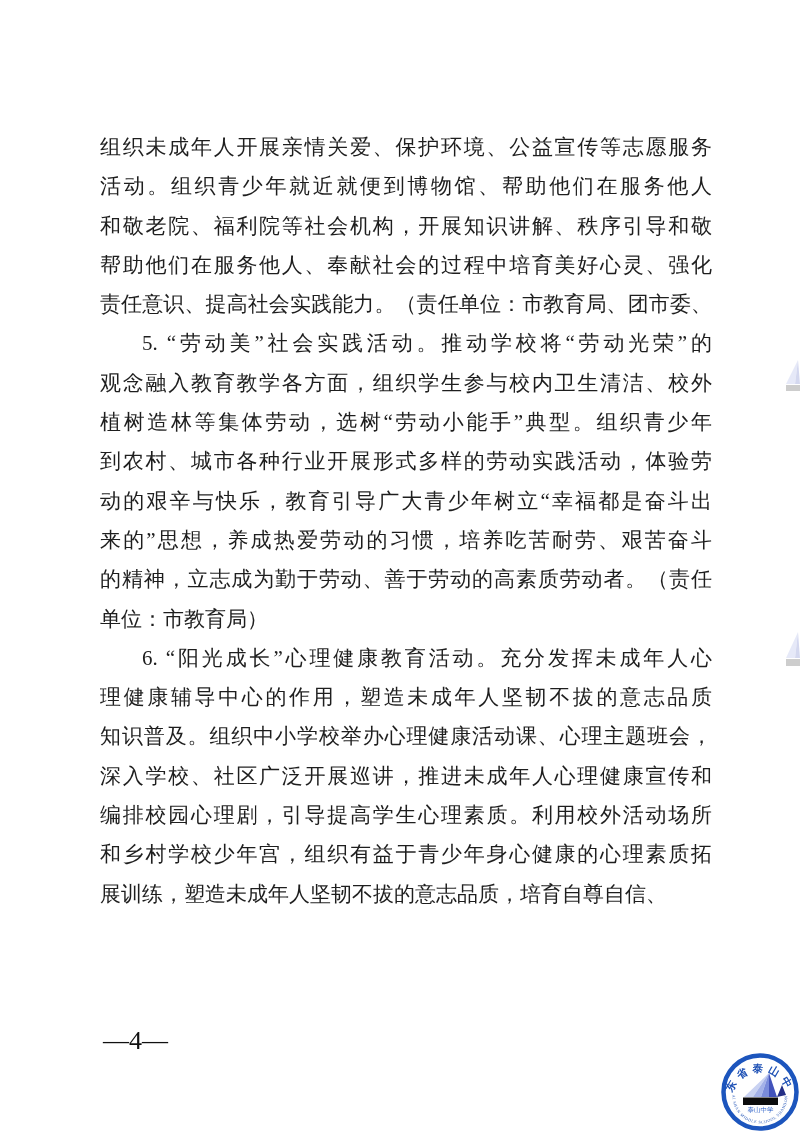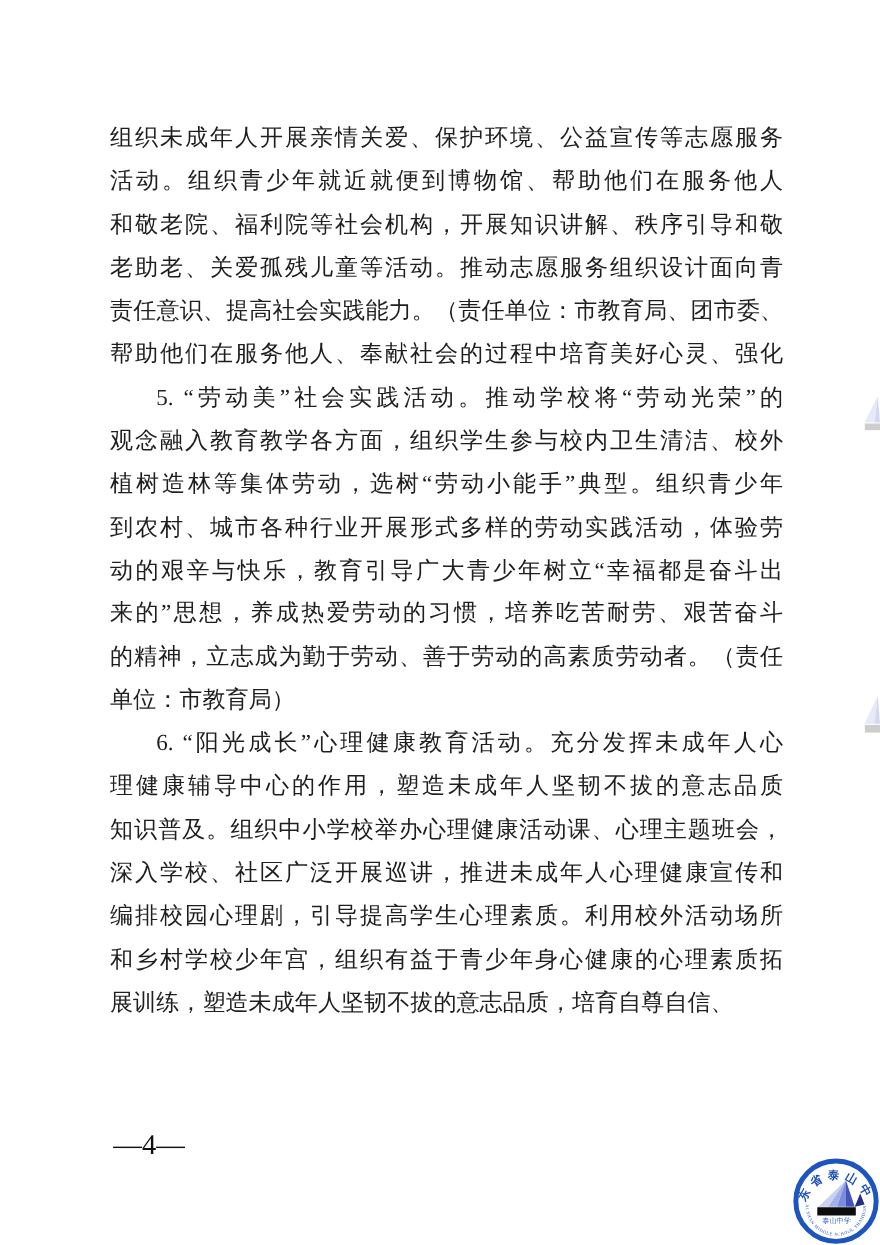--- a/index.html
+++ b/index.html
@@ -10,21 +10,21 @@
   }
   .page {
     position: relative;
     width: 800px; height: 1132px;
     background: #ffffff;
     overflow: hidden;
     color: #1e1e1e;
   }
   .doc-body {
     position: absolute;
-    left: 100px; top: 106px;
+    left: 100px; top: 128px;
     width: 612px;
   }
   .line {
     font-size: 21px;
     line-height: 39.3px;
     height: 39.3px;
     text-align: justify;
     text-align-last: justify;
     white-space: nowrap;
   }
@@ -56,23 +56,22 @@
 </style>
 </head>
 <body>
 
 <div class="page">
 
   <div class="doc-body">
       <div class="line">组织未成年人开展亲情关爱、保护环境、公益宣传等志愿服务</div>
       <div class="line">活动。组织青少年就近就便到博物馆、帮助他们在服务他人</div>
       <div class="line">和敬老院、福利院等社会机构，开展知识讲解、秩序引导和敬</div>
-      <div class="line">老助老、关爱孤残儿童等活动。推动志愿服务组织设计面向青</div>
+      <div class="line">帮助他们在服务他人、奉献社会的过程中培育美好心灵、强化</div>
       <div class="line">责任意识、提高社会实践能力。（责任单位：市教育局、团市委、</div>
-      <div class="line">帮助他们在服务他人、奉献社会的过程中培育美好心灵、强化</div>
       <div class="line indent">5. “劳动美”社会实践活动。推动学校将“劳动光荣”的</div>
       <div class="line">观念融入教育教学各方面，组织学生参与校内卫生清洁、校外</div>
       <div class="line">植树造林等集体劳动，选树“劳动小能手”典型。组织青少年</div>
       <div class="line">到农村、城市各种行业开展形式多样的劳动实践活动，体验劳</div>
       <div class="line">动的艰辛与快乐，教育引导广大青少年树立“幸福都是奋斗出</div>
       <div class="line">来的”思想，养成热爱劳动的习惯，培养吃苦耐劳、艰苦奋斗</div>
       <div class="line">的精神，立志成为勤于劳动、善于劳动的高素质劳动者。（责任</div>
       <div class="line last">单位：市教育局）</div>
       <div class="line indent">6. “阳光成长”心理健康教育活动。充分发挥未成年人心</div>
       <div class="line">理健康辅导中心的作用，塑造未成年人坚韧不拔的意志品质</div>

